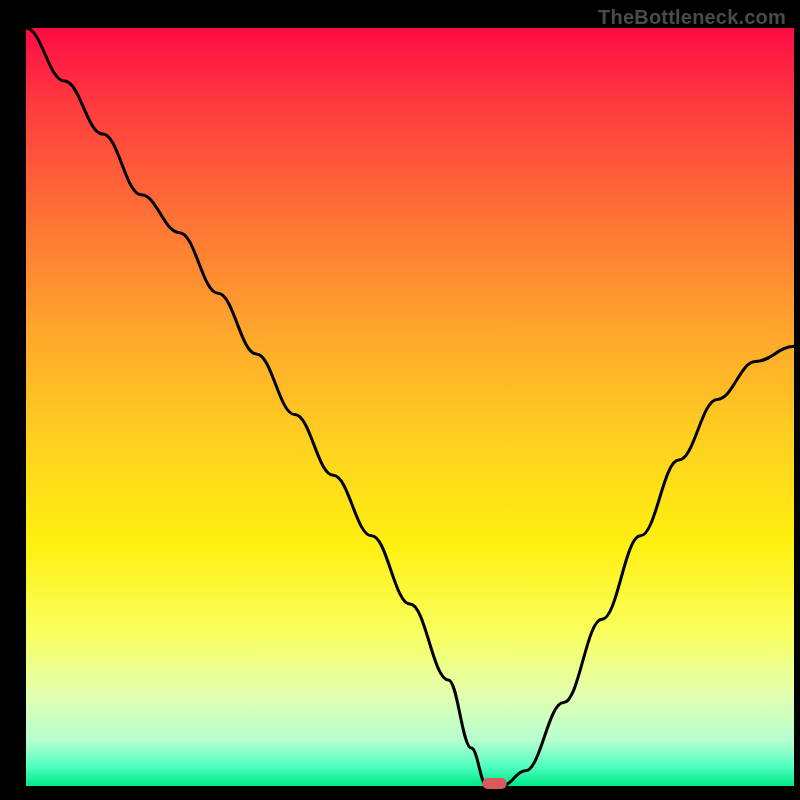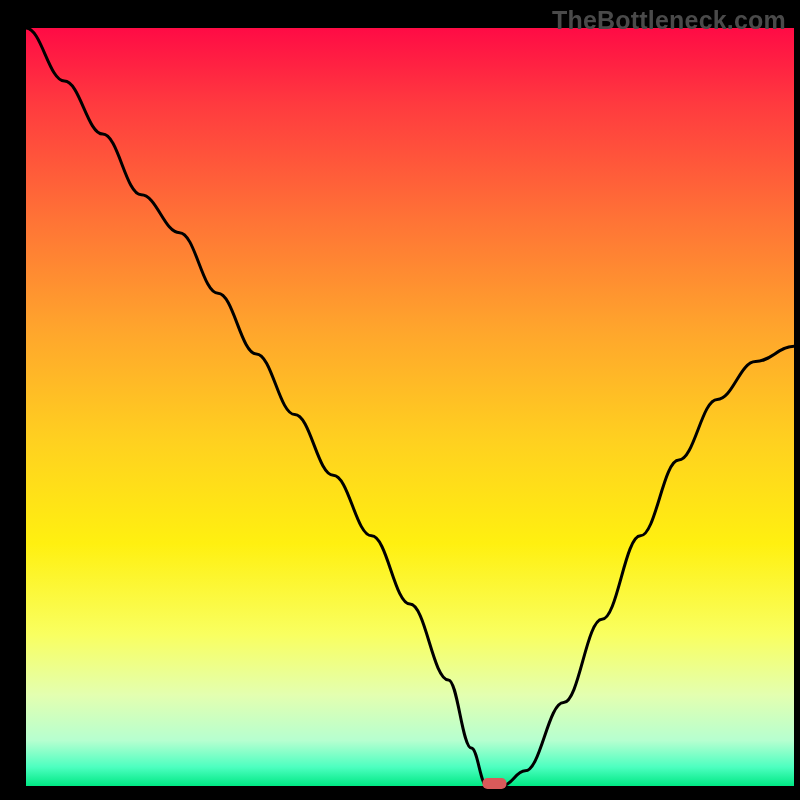--- a/index.html
+++ b/index.html
@@ -16,21 +16,21 @@
     height: 800px;
   }
   svg {
     display: block;
   }
   .watermark {
     position: absolute;
     top: 6px;
     right: 14px;
     font-family: Arial, Helvetica, sans-serif;
-    font-size: 25px;
+    font-size: 20px;
     font-weight: 600;
     color: #4a4a4a;
     letter-spacing: 0.2px;
   }
 </style>
 </head>
 <body>
 
 <div class="chart-container">
   <svg id="chart-svg" width="800" height="800" viewBox="0 0 800 800">

